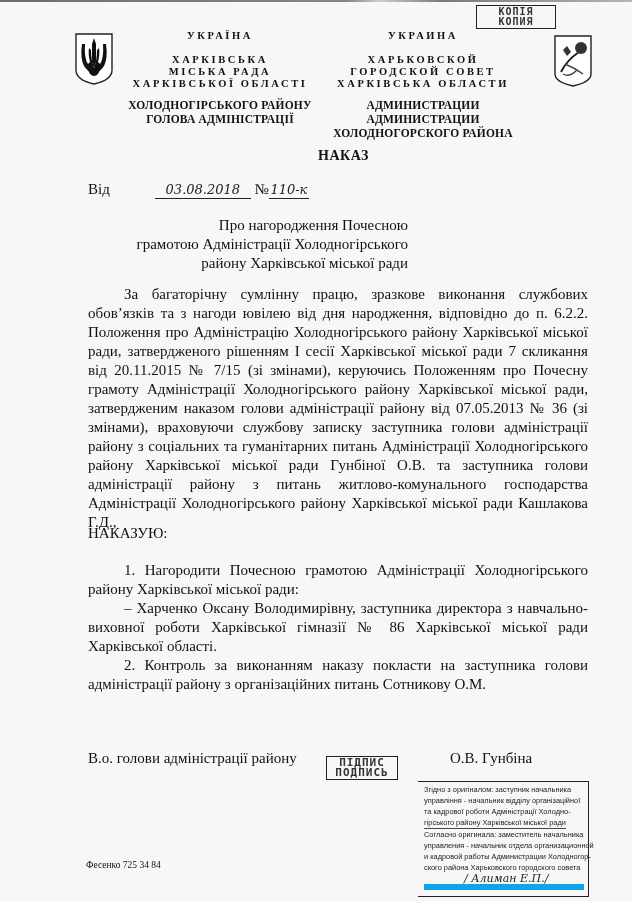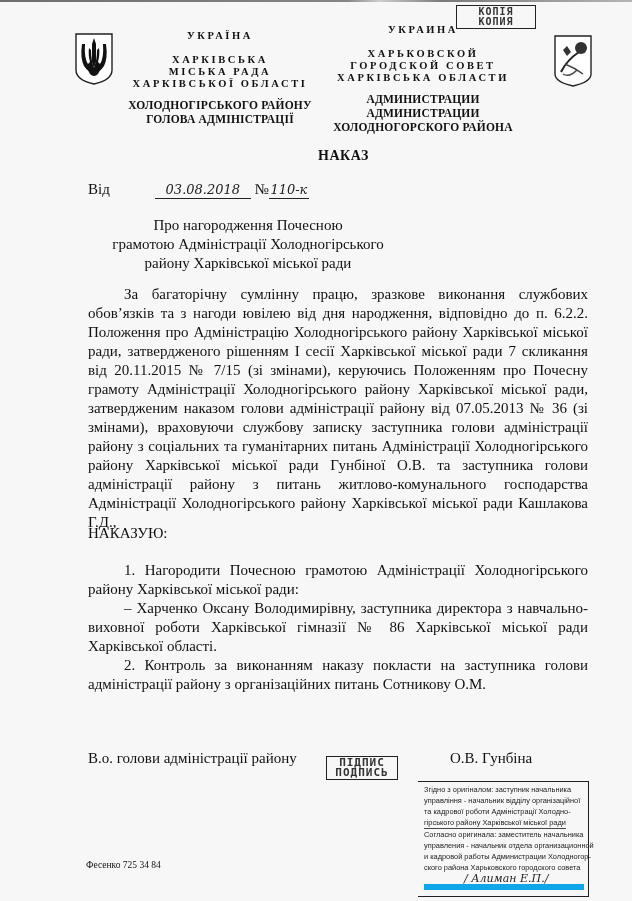--- a/index.html
+++ b/index.html
@@ -26,21 +26,21 @@
     border-top: 1.5px solid #222; border-right: 1.5px solid #222; border-bottom: 1.5px solid #222;
     font-family: "Liberation Sans", sans-serif; font-size: 7.4px; line-height: 11px; color: #222; padding: 2px 4px 0 6px;
   }
   .certbox div { white-space: nowrap; }
 </style>
 </head>
 <body>
 
 <div class="topline"></div>
 
-<div class="abs stamp" style="left:456px; top:5px; width:72px;">
+<div class="abs stamp" style="left:476px; top:5px; width:72px;">
   <div>КОПІЯ</div>
   <div>КОПИЯ</div>
 </div>
 
 <div class="abs" style="left:74px; top:32px; width:40px; height:54px;">
   <svg width="40" height="54" viewBox="0 0 40 54">
     <path d="M2 2 H38 V38 Q38 48 20 52 Q2 48 2 38 Z" fill="#fff" stroke="#222" stroke-width="1.4"></path>
     <path d="M20 6 L22 12 L22 30 L20 36 L18 30 L18 12 Z" fill="#111"></path>
     <path d="M8 12 Q6 26 10 34 Q14 40 20 42 Q26 40 30 34 Q34 26 32 12 L29 12 Q30 26 26 32 L24 30 Q26 22 25 16 L23 18 Q23 28 20 36 Q17 28 17 18 L15 16 Q14 22 16 30 L14 32 Q10 26 11 12 Z" fill="#111"></path>
     <path d="M14 38 Q20 34 26 38 L24 42 Q20 46 16 42 Z" fill="#111"></path>
@@ -62,39 +62,39 @@
   <div class="hdr">УКРАЇНА</div>
   <div style="height:12px"></div>
   <div class="hdr">ХАРКІВСЬКА</div>
   <div class="hdr">МІСЬКА РАДА</div>
   <div class="hdr">ХАРКІВСЬКОЇ ОБЛАСТІ</div>
   <div style="height:8px"></div>
   <div class="hdr2">ХОЛОДНОГІРСЬКОГО РАЙОНУ</div>
   <div class="hdr2">ГОЛОВА АДМІНІСТРАЦІЇ</div>
 </div>
 
-<div class="abs" style="left:318px; top:24px; width:210px;">
+<div class="abs" style="left:318px; top:30px; width:210px;">
   <div class="hdr">УКРАИНА</div>
   <div style="height:12px"></div>
   <div class="hdr">ХАРЬКОВСКОЙ</div>
   <div class="hdr">ГОРОДСКОЙ СОВЕТ</div>
   <div class="hdr">ХАРКІВСЬКА ОБЛАСТИ</div>
   <div style="height:8px"></div>
   <div class="hdr2">АДМИНИСТРАЦИИ АДМИНИСТРАЦИИ</div>
   <div class="hdr2">ХОЛОДНОГОРСКОГО РАЙОНА</div>
 </div>
 
 <div class="abs title" style="left:318px; top:148px;">НАКАЗ</div>
 
 <div class="abs" style="left:88px; top:181px; font-size:15px; white-space:nowrap;">
   <span>Від</span><span style="display:inline-block; width:96px; border-bottom:1px solid #222; text-align:center;margin-left:45px;"><span class="hand">03.08.2018</span></span>
   <span>№</span><span style="display:inline-block; width:40px; border-bottom:1px solid #222; text-align:center;"><span class="hand">110-к</span></span>
 </div>
 
-<div class="abs p" style="left:88px; top:216px; width:320px; text-align:center;">
+<div class="abs p" style="left:88px; top:216px; width:320px; text-align:right;">
   <div>Про нагородження Почесною</div>
   <div>грамотою Адміністрації Холодногірського</div>
   <div>району Харківської міської ради</div>
 </div>
 
 <div class="abs p indent" style="left:88px; top:285px; width:500px;">За багаторічну сумлінну працю, зразкове виконання службових обов’язків та з нагоди ювілею від дня народження, відповідно до п. 6.2.2. Положення про Адміністрацію Холодногірського району Харківської міської ради, затвердженого рішенням І сесії Харківської міської ради 7 скликання від 20.11.2015 № 7/15 (зі змінами), керуючись Положенням про Почесну грамоту Адміністрації Холодногірського району Харківської міської ради, затвердженим наказом голови адміністрації району від 07.05.2013 № 36 (зі змінами), враховуючи службову записку заступника голови адміністрації району з соціальних та гуманітарних питань Адміністрації Холодногірського району Харківської міської ради Гунбіної О.В. та заступника голови адміністрації району з питань житлово-комунального господарства Адміністрації Холодногірського району Харківської міської ради Кашлакова Г.Д.,</div>
 
 <div class="abs p" style="left:88px; top:524px;">НАКАЗУЮ:</div>
 
 <div class="abs" style="left:88px; top:561px; width:500px;">

